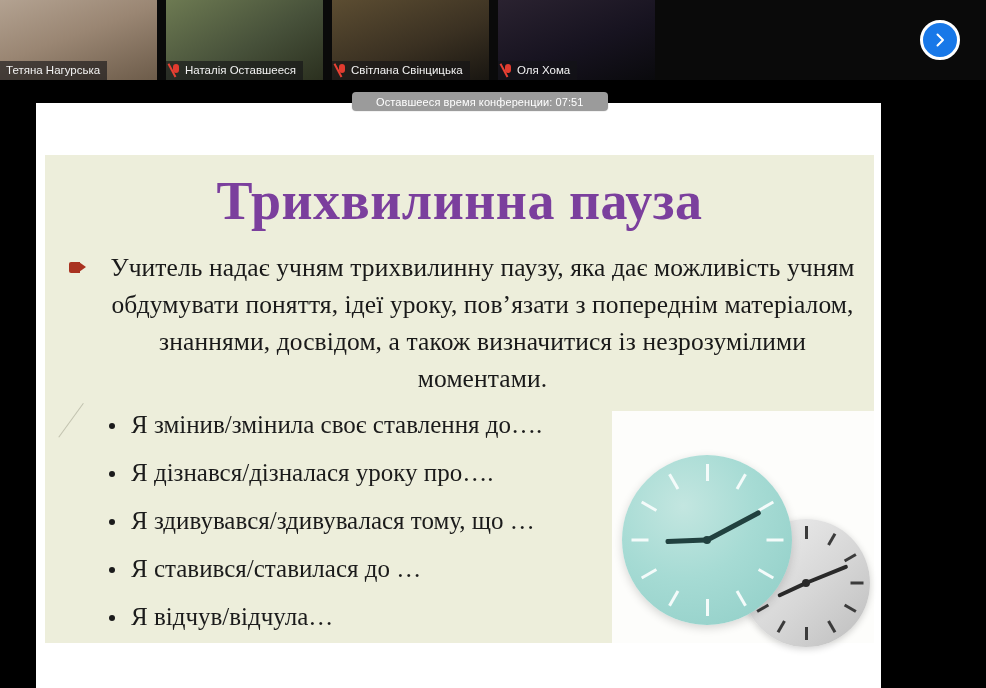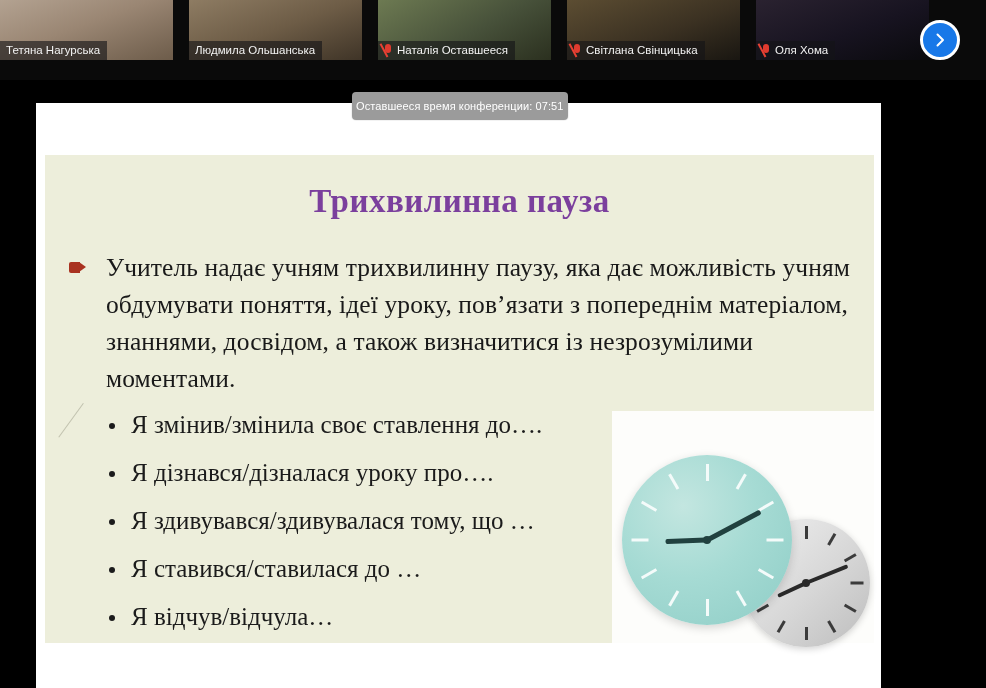--- a/index.html
+++ b/index.html
@@ -19,26 +19,25 @@
   
   #filmstrip {
     position: absolute; left: 0; top: 0;
     width: 986px; height: 80px;
     background: #0a0a0a;
     display: flex;
     align-items: stretch;
   }
   .vtile {
     position: relative;
-    width: 157px; height: 60px;
-    margin-right: 16px;
+    width: 157px; height: 80px;
+    margin-right: 9px;
     overflow: hidden;
     background: #1a1a1a;
     flex: 0 0 auto;
-    padding-left: 16px;
   }
   .vtile.active { outline: 2px solid #8fbf4a; outline-offset: -2px; }
   .vbg { position: absolute; inset: 0; }
   .namebar {
     position: absolute; left: 0; bottom: 0;
     max-width: 100%;
     display: flex; align-items: center; gap: 4px;
     padding: 2px 7px 3px 6px;
     background: rgba(20,20,22,0.62);
     color: #f2f2f2;
@@ -87,22 +86,22 @@
     position: absolute;
     left: 36px; top: 103px;
     width: 845px; height: 585px;
     background: #ffffff;
   }
 
   
   #timer-pill {
     position: absolute;
     left: 352px; top: 92px;
-    height: 28px;
-    padding: 0 4px;
+    height: 19px;
+    padding: 0 24px;
     display: flex; align-items: center;
     border-radius: 4px;
     background: #9b9b9b;
     color: #ffffff;
     font-size: 11px;
     letter-spacing: 0.1px;
     white-space: nowrap;
     box-shadow: 0 0 0 1px rgba(0,0,0,0.05);
   }
 
@@ -134,32 +133,33 @@
     transform: rotate(36deg);
     transform-origin: top left;
   }
 
   #slide-title {
     position: absolute;
     left: 0; right: 0; top: 22px;
     text-align: center;
     font-family: "Liberation Serif", serif;
     font-weight: bold;
-    font-size: 33px;
+    font-size: 54px;
     line-height: 48px;
     color: #7b3f9d;
     letter-spacing: 0.5px;
   }
 
   #para-block {
     position: absolute;
     left: 24px; top: 94px;
     width: 790px;
     display: flex;
     gap: 20px;
+    text-align: center;
   }
   .arrow-bullet {
     flex: 0 0 auto;
     margin-top: 13px;
     width: 17px; height: 11px;
     position: relative;
   }
   .arrow-bullet::before {
     content: "";
     position: absolute; left: 0; top: 0;
@@ -263,26 +263,20 @@
 
   <div id="filmstrip">
 
     <div class="vtile">
       <div class="vbg" style="background:linear-gradient(160deg,#b3a291 0%,#9a8673 45%,#6d5c4a 100%);"></div>
       <div class="namebar">
         <span>Тетяна Нагурська</span>
       </div>
     </div>
 
-    <div class="vtile active">
-      <div class="vbg" style="background:linear-gradient(160deg,#8e7c63 0%,#6d5c46 50%,#3f3427 100%);"></div>
-      <div class="namebar">
-        <span>Людмила Ольшанська</span>
-      </div>
-    </div>
 
     <div class="vtile">
       <div class="vbg" style="background:linear-gradient(150deg,#6d7a52 0%,#47513a 55%,#2b301f 100%);"></div>
       <div class="namebar">
         <span class="mic-muted"></span>
         <span>Наталія Оставшееся</span>
       </div>
     </div>
 
     <div class="vtile">

